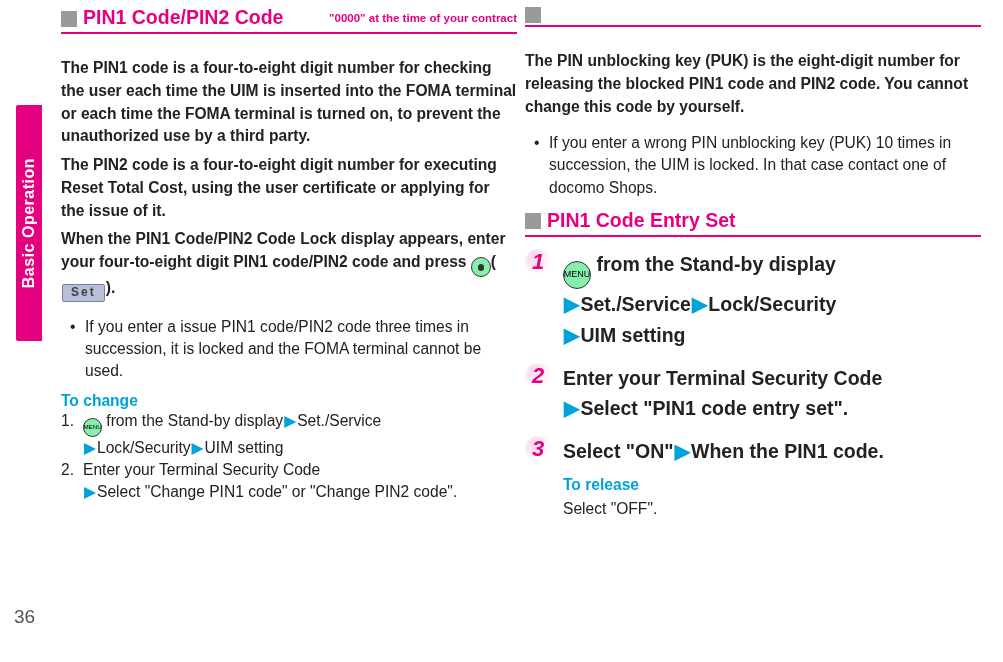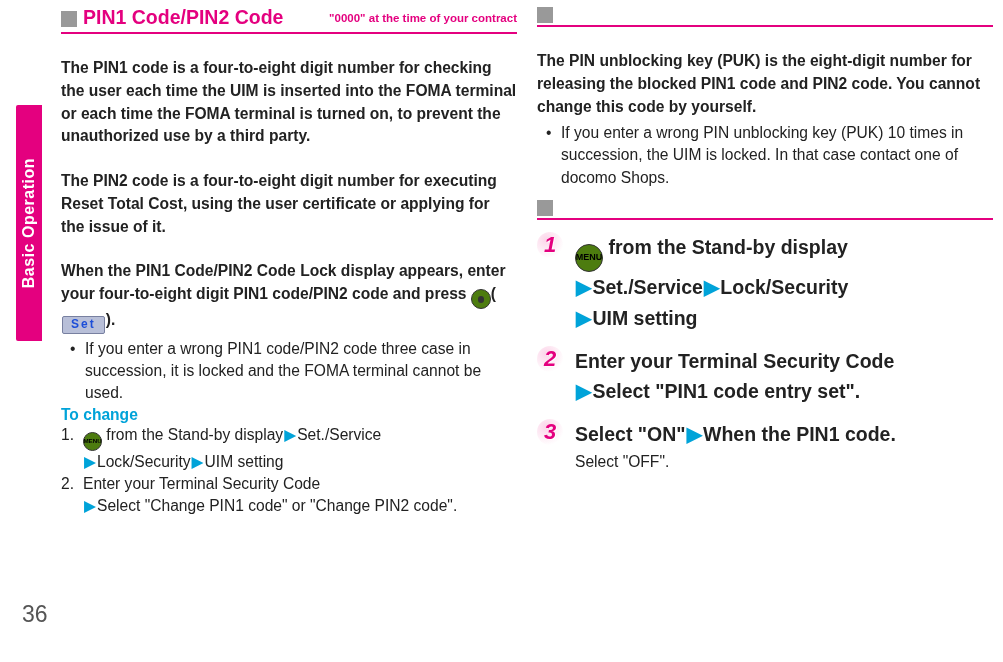--- a/index.html
+++ b/index.html
@@ -32,30 +32,30 @@
     border-radius: 2px 0 0 2px;
   }
   .sidebar-tab span {
     writing-mode: vertical-rl;
     transform: rotate(180deg);
     white-space: nowrap;
     letter-spacing: 0.5px;
   }
   .page-no {
     position: absolute;
-    left: 22px;
+    left: 14px;
     bottom: 34px;
-    font-size: 23px;
+    font-size: 19px;
     color: #555;
     text-align: right;
   }
   .main {
     flex: 1;
     display: flex;
-    gap: 20px;
+    gap: 8px;
     padding: 6px 8px 0 6px;
   }
   .col {
     width: 456px;
   }
   .sec-head {
     display: flex;
     align-items: center;
     gap: 4px;
     border-bottom: 2.5px solid #e4007f;
@@ -78,44 +78,44 @@
   .sec-note {
     color: #e4007f;
     font-size: 11.5px;
     font-weight: bold;
     margin-left: auto;
   }
   .body-text {
     font-size: 15.6px;
     line-height: 1.46;
     color: #222;
-    margin-top: 22px;
+    margin-top: 6px;
   }
   .body-text.bold { font-weight: bold; }
   .bullet-list {
-    margin-top: 4px;
+    margin-top: 14px;
   }
   .bullet {
     font-size: 15.6px;
     line-height: 1.42;
     color: #222;
     padding-left: 24px;
     position: relative;
   }
   .bullet::before {
     content: "•";
     position: absolute;
     left: 9px;
     top: 0;
   }
   .sub-head {
     color: #00a3d9;
     font-size: 15.6px;
     font-weight: bold;
-    margin-top: 2px;
+    margin-top: 10px;
   }
   .num-item {
     font-size: 15.6px;
     line-height: 1.42;
     color: #222;
     padding-left: 22px;
     position: relative;
     margin-top: 0;
   }
   .num-item .num {
@@ -134,23 +134,23 @@
   .tri-l { font-size: 20px; }
   .icon-circle {
     display: inline-flex;
     align-items: center;
     justify-content: center;
     width: 19px;
     height: 19px;
     border: 1.2px solid #333;
     border-radius: 50%;
     font-size: 6.2px;
-    font-weight: bold;
+    font-weight: normal;
     color: #000;
-    background: #4d7c0f;
+    background: #86efac;
     vertical-align: -3px;
   }
   .icon-circle.big {
     width: 28px;
     height: 28px;
     font-size: 9px;
     vertical-align: -6px;
     border-width: 1.5px;
   }
   .icon-circle.dot {
@@ -167,21 +167,21 @@
   }
   .set-chip {
     display: inline-flex;
     align-items: center;
     justify-content: center;
     height: 18px;
     padding: 0 8px;
     background: #b8bfd8;
     border: 1px solid #7880a0;
     border-radius: 2px;
-    color: #1d4ed8;
+    color: #404040;
     font-size: 12px;
     letter-spacing: 2px;
     vertical-align: -2.5px;
     margin: 0 1px;
   }
   .step-row {
     display: flex;
     align-items: flex-start;
     gap: 12px;
     margin-top: 12px;
@@ -245,21 +245,21 @@
         <span class="sec-note">"0000" at the time of your contract</span>
       </div>
 
       <p class="body-text bold">The PIN1 code is a four-to-eight digit number for checking the user each time the UIM is inserted into the FOMA terminal or each time the FOMA terminal is turned on, to prevent the unauthorized use by a third party.</p>
       <p class="body-text bold">The PIN2 code is a four-to-eight digit number for executing Reset Total Cost, using the user certificate or applying for the issue of it.</p>
       <p class="body-text bold">
         <span>When the PIN1 Code/PIN2 Code Lock display appears, enter your four-to-eight digit PIN1 code/PIN2 code and press </span><span class="icon-circle dot"></span>(<span class="set-chip">Set</span><span>).</span>
       </p>
 
       <div class="bullet-list">
-        <div class="bullet">If you enter a wrong PIN1 code/PIN2 code three case in succession, it is locked and the FOMA terminal cannot be used.</div>
+        <div class="bullet">If you enter a issue PIN1 code/PIN2 code three times in succession, it is locked and the FOMA terminal cannot be used.</div>
       </div>
 
       <div class="sub-head">To change</div>
 
       <div class="num-item">
         <span class="num">1.</span>
         <span class="cont">
           <span class="icon-circle">MENU</span><span> from the Stand-by display</span><span class="tri">▶</span><span>Set./Service</span><br>
           <span class="tri">▶</span><span>Lock/Security</span><span class="tri">▶</span><span>UIM setting</span>
         </span>
@@ -285,20 +285,21 @@
       <p class="body-text bold">The PIN unblocking key (PUK) is the eight-digit number for releasing the blocked PIN1 code and PIN2 code. You cannot change this code by yourself.</p>
 
       <div class="bullet-list">
         <div class="bullet">If you enter a wrong PIN unblocking key (PUK) 10 times in succession, the UIM is locked. In that case contact one of docomo Shops.</div>
       </div>
 
       <div class="spacer-s"></div>
 
       <div class="sec-head">
         <span class="sec-head-sq"></span>
+        <h2>PIN1 Code Entry Set</h2>
       </div>
 
 
       <div class="step-row">
         <div class="step-num">1</div>
         <div class="step-body">
           <span class="icon-circle big">MENU</span><span> from the Stand-by display</span><br>
           <span class="tri tri-l">▶</span><span>Set./Service</span><span class="tri tri-l">▶</span><span>Lock/Security</span><br>
           <span class="tri tri-l">▶</span><span>UIM setting</span>
         </div>
@@ -309,20 +310,21 @@
         <div class="step-body">
           <span>Enter your Terminal Security Code</span><br>
           <span class="tri tri-l">▶</span><span>Select "PIN1 code entry set".</span>
         </div>
       </div>
 
       <div class="step-row">
         <div class="step-num">3</div>
         <div class="step-body">
           <span>Select "ON"</span><span class="tri tri-l">▶</span><span>When the PIN1 code.</span>
+          <div class="step-sub">To release</div>
           <div class="step-sub2">Select "OFF".</div>
         </div>
       </div>
 
     </div>
 
   </div>
 </div>
 
 </body></html>

